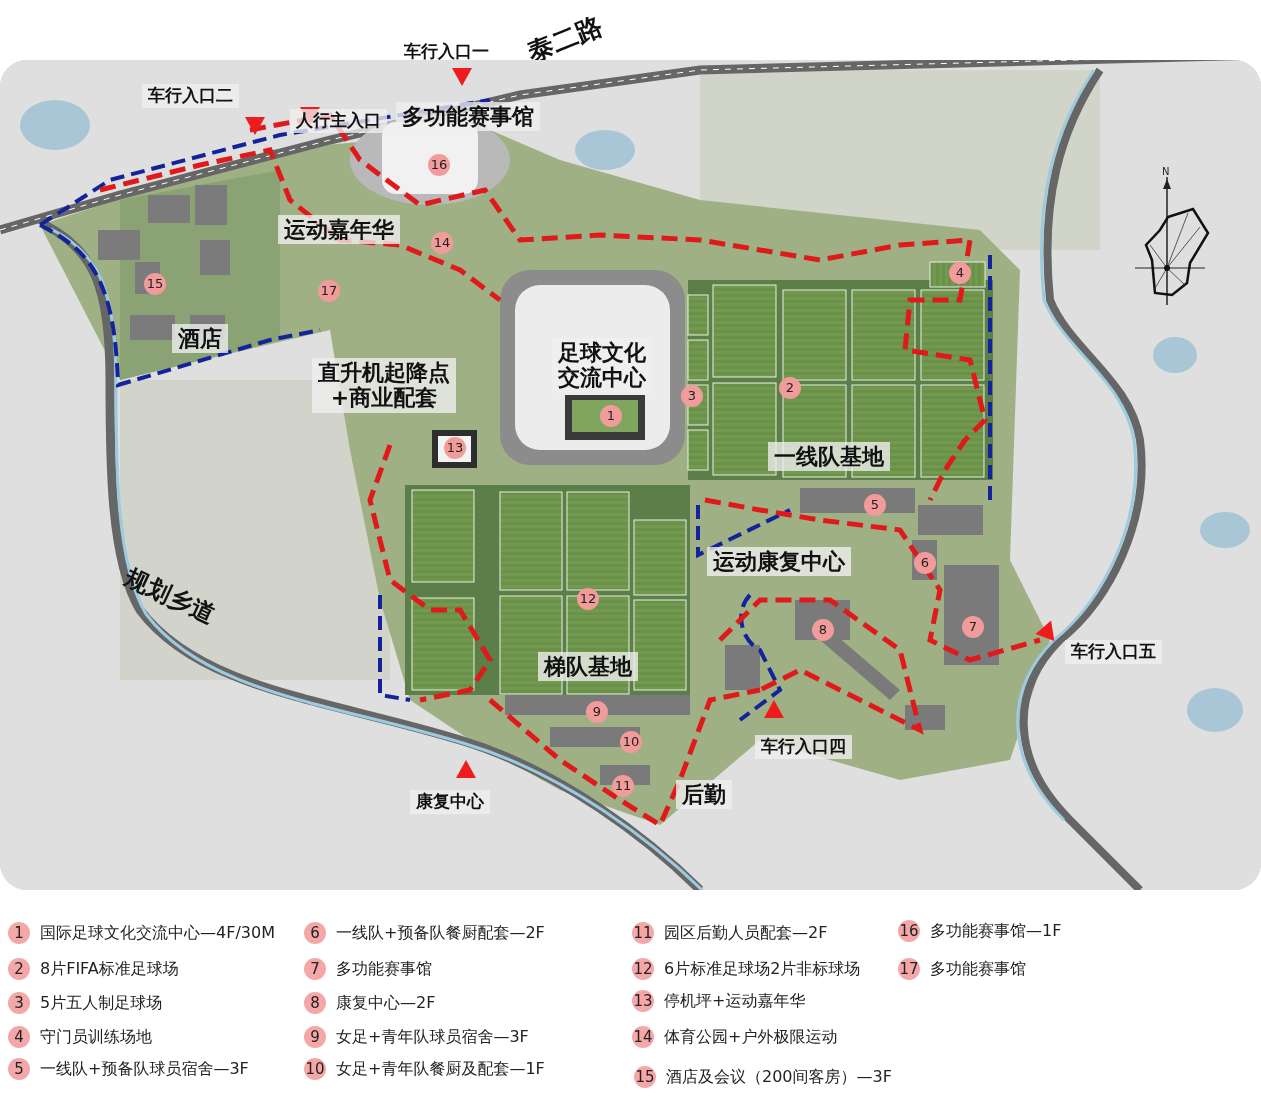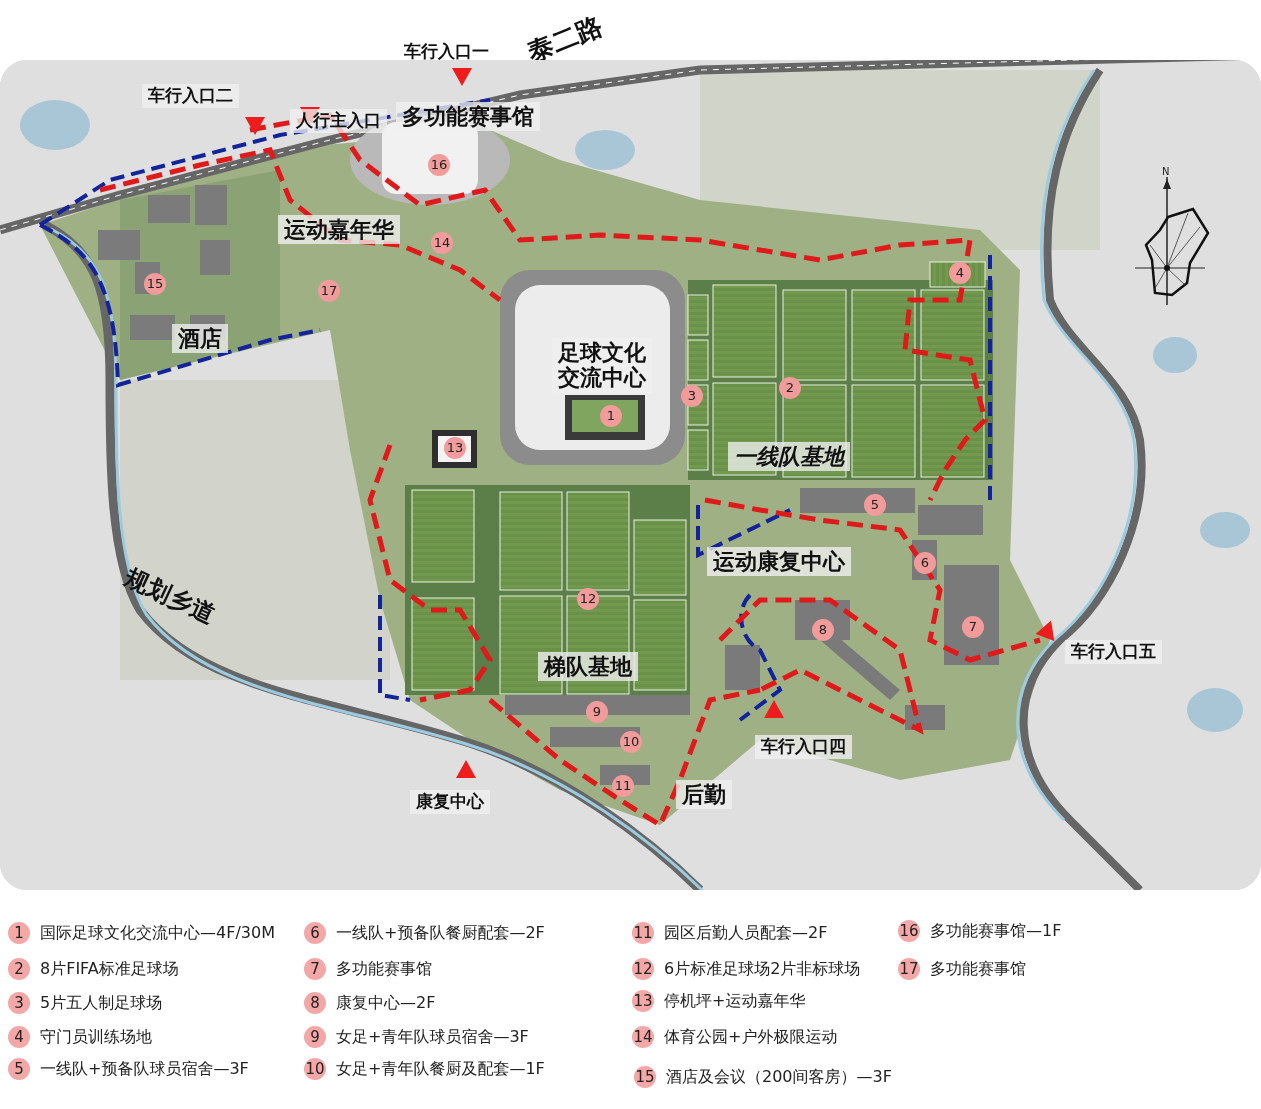--- a/index.html
+++ b/index.html
@@ -155,25 +155,29 @@
 
   <div class="lbl mid" style="left:142px;top:24px;">车行入口二</div>
   <div class="lbl mid" style="left:290px;top:15px;margin-top:34px;">人行主入口</div>
   <div class="lbl mid" style="left:410px;top:730px;">康复中心</div>
   <div class="lbl mid" style="left:755px;top:675px;">车行入口四</div>
   <div class="lbl mid" style="left:1065px;top:580px;">车行入口五</div>
 
   <div class="lbl big" style="left:396px;top:42px;">多功能赛事馆</div>
   <div class="lbl big" style="left:278px;top:155px;">运动嘉年华</div>
   <div class="lbl big" style="left:172px;top:220px;margin-top:44px;">酒店</div>
+  <div class="lbl big" style="left:312px;top:298px;text-align:center;">
+    <div>直升机起降点</div>
+    <div>+商业配套</div>
+  </div>
   <div class="lbl big" style="left:552px;top:278px;text-align:center;">
     <div>足球文化</div>
     <div>交流中心</div>
   </div>
-  <div class="lbl big" style="left:728px;top:382px;font-style:italic;">一线队基地</div>
+  <div class="lbl big" style="left:768px;top:382px;">一线队基地</div>
   <div class="lbl big" style="left:707px;top:487px;">运动康复中心</div>
   <div class="lbl big" style="left:538px;top:592px;">梯队基地</div>
   <div class="lbl big" style="left:676px;top:720px;">后勤</div>
 
   <div class="road-name" style="left:122px;top:520px;transform:rotate(25deg);font-size:24px;">规划乡道</div>
 
   <div class="badge" style="left:600px;top:345px;">1</div>
   <div class="badge" style="left:779px;top:317px;">2</div>
   <div class="badge" style="left:681px;top:325px;">3</div>
   <div class="badge" style="left:949px;top:202px;">4</div>

